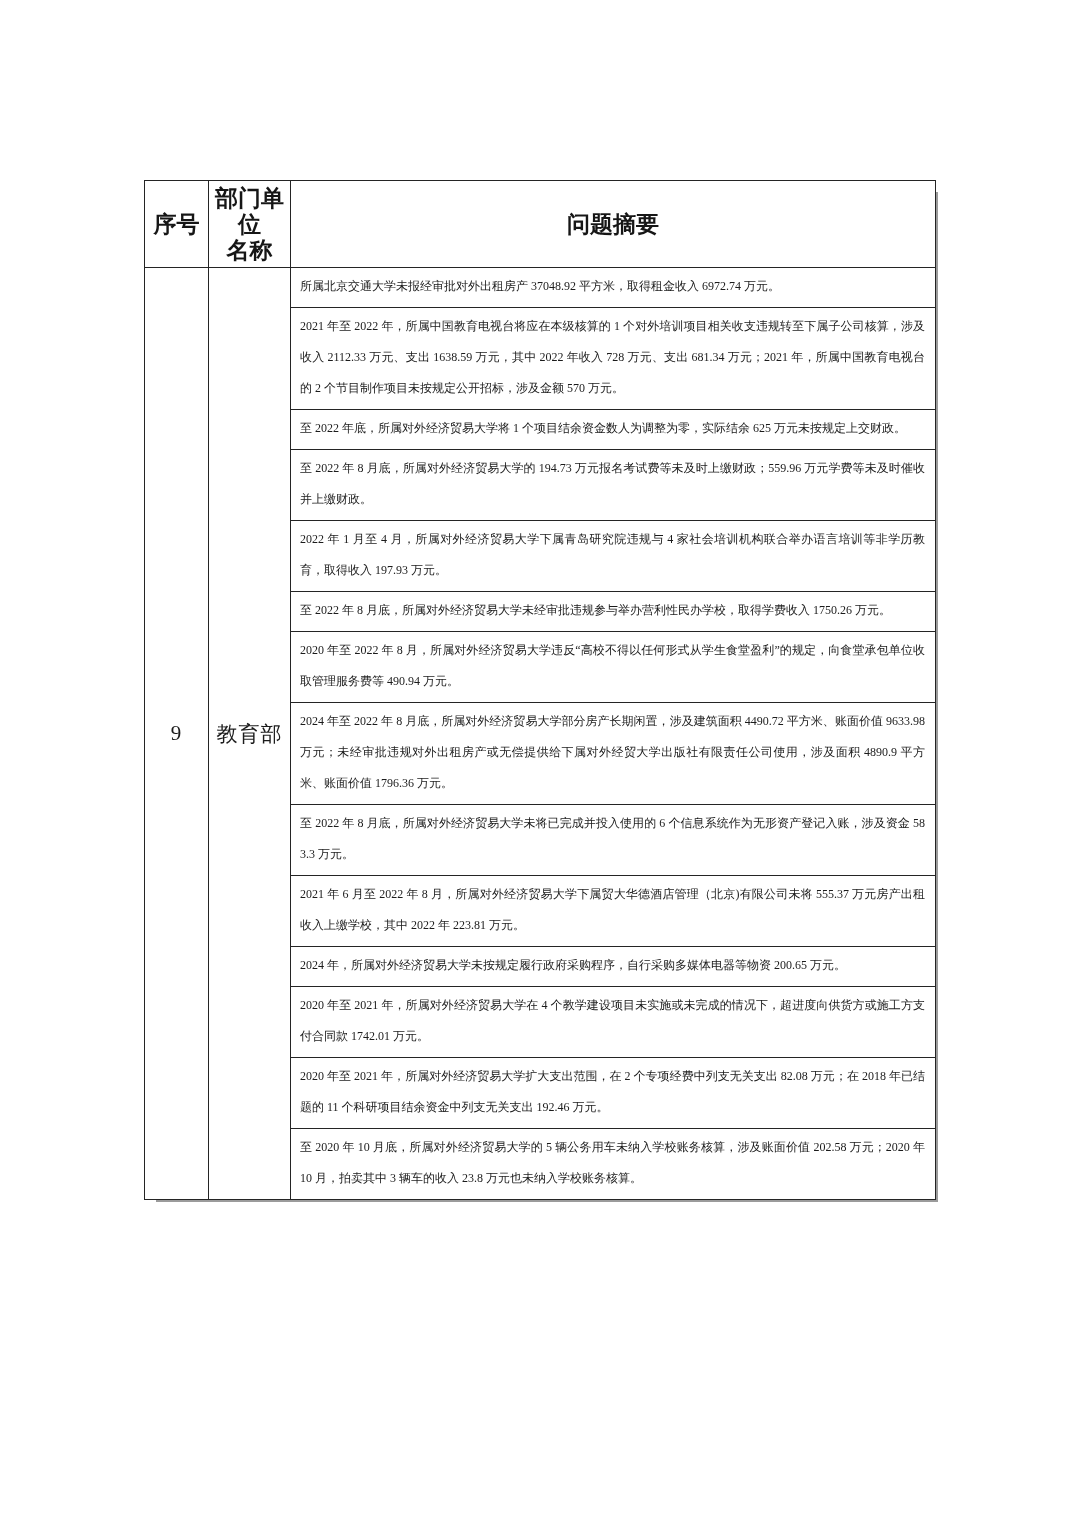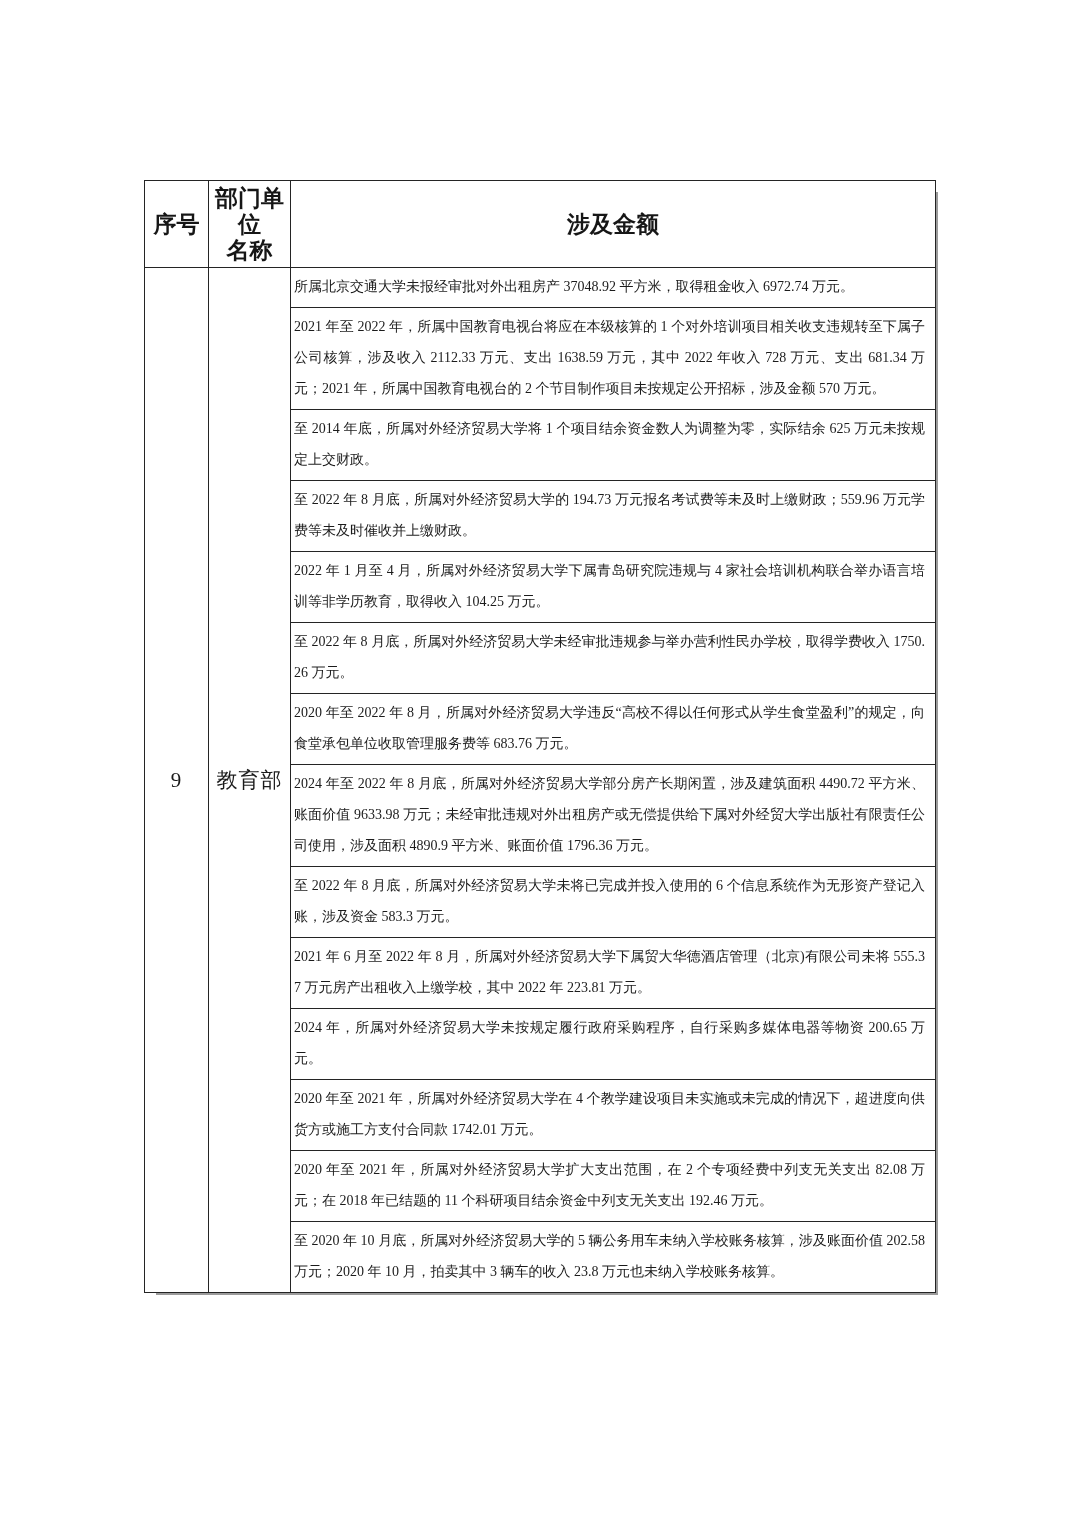--- a/index.html
+++ b/index.html
@@ -40,23 +40,23 @@
   }
   td.serial-cell,
   td.dept-cell {
     text-align: center;
     vertical-align: middle;
     font-size: 21px;
     color: #1b1b1b;
     letter-spacing: 1px;
   }
   td.issue-cell {
-    font-size: 14px;
+    font-size: 12px;
     line-height: 31px;
-    padding: 3px 10px 5px 3px;
+    padding: 3px 10px 5px 9px;
     text-align: justify;
     text-justify: inter-ideograph;
     vertical-align: top;
     word-break: break-all;
   }
 </style>
 </head>
 <body>
 
 <div class="page">
@@ -67,46 +67,46 @@
       <col style="width:82px">
       <col>
     </colgroup>
     <thead>
       <tr>
         <th>序号</th>
         <th>
           <span>部门单位</span><br>
           <span>名称</span>
         </th>
-        <th>涉及金额</th>
+        <th>问题摘要</th>
       </tr>
     </thead>
     <tbody id="issue-body">
         <tr>
           <td rowspan="14" class="serial-cell">9</td>
           <td rowspan="14" class="dept-cell">教育部</td>
           <td class="issue-cell">所属北京交通大学未报经审批对外出租房产 37048.92 平方米，取得租金收入 6972.74 万元。</td>
         </tr>
         <tr>
           <td class="issue-cell">2021 年至 2022 年，所属中国教育电视台将应在本级核算的 1 个对外培训项目相关收支违规转至下属子公司核算，涉及收入 2112.33 万元、支出 1638.59 万元，其中 2022 年收入 728 万元、支出 681.34 万元；2021 年，所属中国教育电视台的 2 个节目制作项目未按规定公开招标，涉及金额 570 万元。</td>
         </tr>
         <tr>
-          <td class="issue-cell">至 2014 年底，所属对外经济贸易大学将 1 个项目结余资金数人为调整为零，实际结余 625 万元未按规定上交财政。</td>
+          <td class="issue-cell">至 2022 年底，所属对外经济贸易大学将 1 个项目结余资金数人为调整为零，实际结余 625 万元未按规定上交财政。</td>
         </tr>
         <tr>
           <td class="issue-cell">至 2022 年 8 月底，所属对外经济贸易大学的 194.73 万元报名考试费等未及时上缴财政；559.96 万元学费等未及时催收并上缴财政。</td>
         </tr>
         <tr>
-          <td class="issue-cell">2022 年 1 月至 4 月，所属对外经济贸易大学下属青岛研究院违规与 4 家社会培训机构联合举办语言培训等非学历教育，取得收入 104.25 万元。</td>
+          <td class="issue-cell">2022 年 1 月至 4 月，所属对外经济贸易大学下属青岛研究院违规与 4 家社会培训机构联合举办语言培训等非学历教育，取得收入 197.93 万元。</td>
         </tr>
         <tr>
           <td class="issue-cell">至 2022 年 8 月底，所属对外经济贸易大学未经审批违规参与举办营利性民办学校，取得学费收入 1750.26 万元。</td>
         </tr>
         <tr>
-          <td class="issue-cell">2020 年至 2022 年 8 月，所属对外经济贸易大学违反“高校不得以任何形式从学生食堂盈利”的规定，向食堂承包单位收取管理服务费等 683.76 万元。</td>
+          <td class="issue-cell">2020 年至 2022 年 8 月，所属对外经济贸易大学违反“高校不得以任何形式从学生食堂盈利”的规定，向食堂承包单位收取管理服务费等 490.94 万元。</td>
         </tr>
         <tr>
           <td class="issue-cell">2024 年至 2022 年 8 月底，所属对外经济贸易大学部分房产长期闲置，涉及建筑面积 4490.72 平方米、账面价值 9633.98 万元；未经审批违规对外出租房产或无偿提供给下属对外经贸大学出版社有限责任公司使用，涉及面积 4890.9 平方米、账面价值 1796.36 万元。</td>
         </tr>
         <tr>
           <td class="issue-cell">至 2022 年 8 月底，所属对外经济贸易大学未将已完成并投入使用的 6 个信息系统作为无形资产登记入账，涉及资金 583.3 万元。</td>
         </tr>
         <tr>
           <td class="issue-cell">2021 年 6 月至 2022 年 8 月，所属对外经济贸易大学下属贸大华德酒店管理（北京)有限公司未将 555.37 万元房产出租收入上缴学校，其中 2022 年 223.81 万元。</td>
         </tr>

